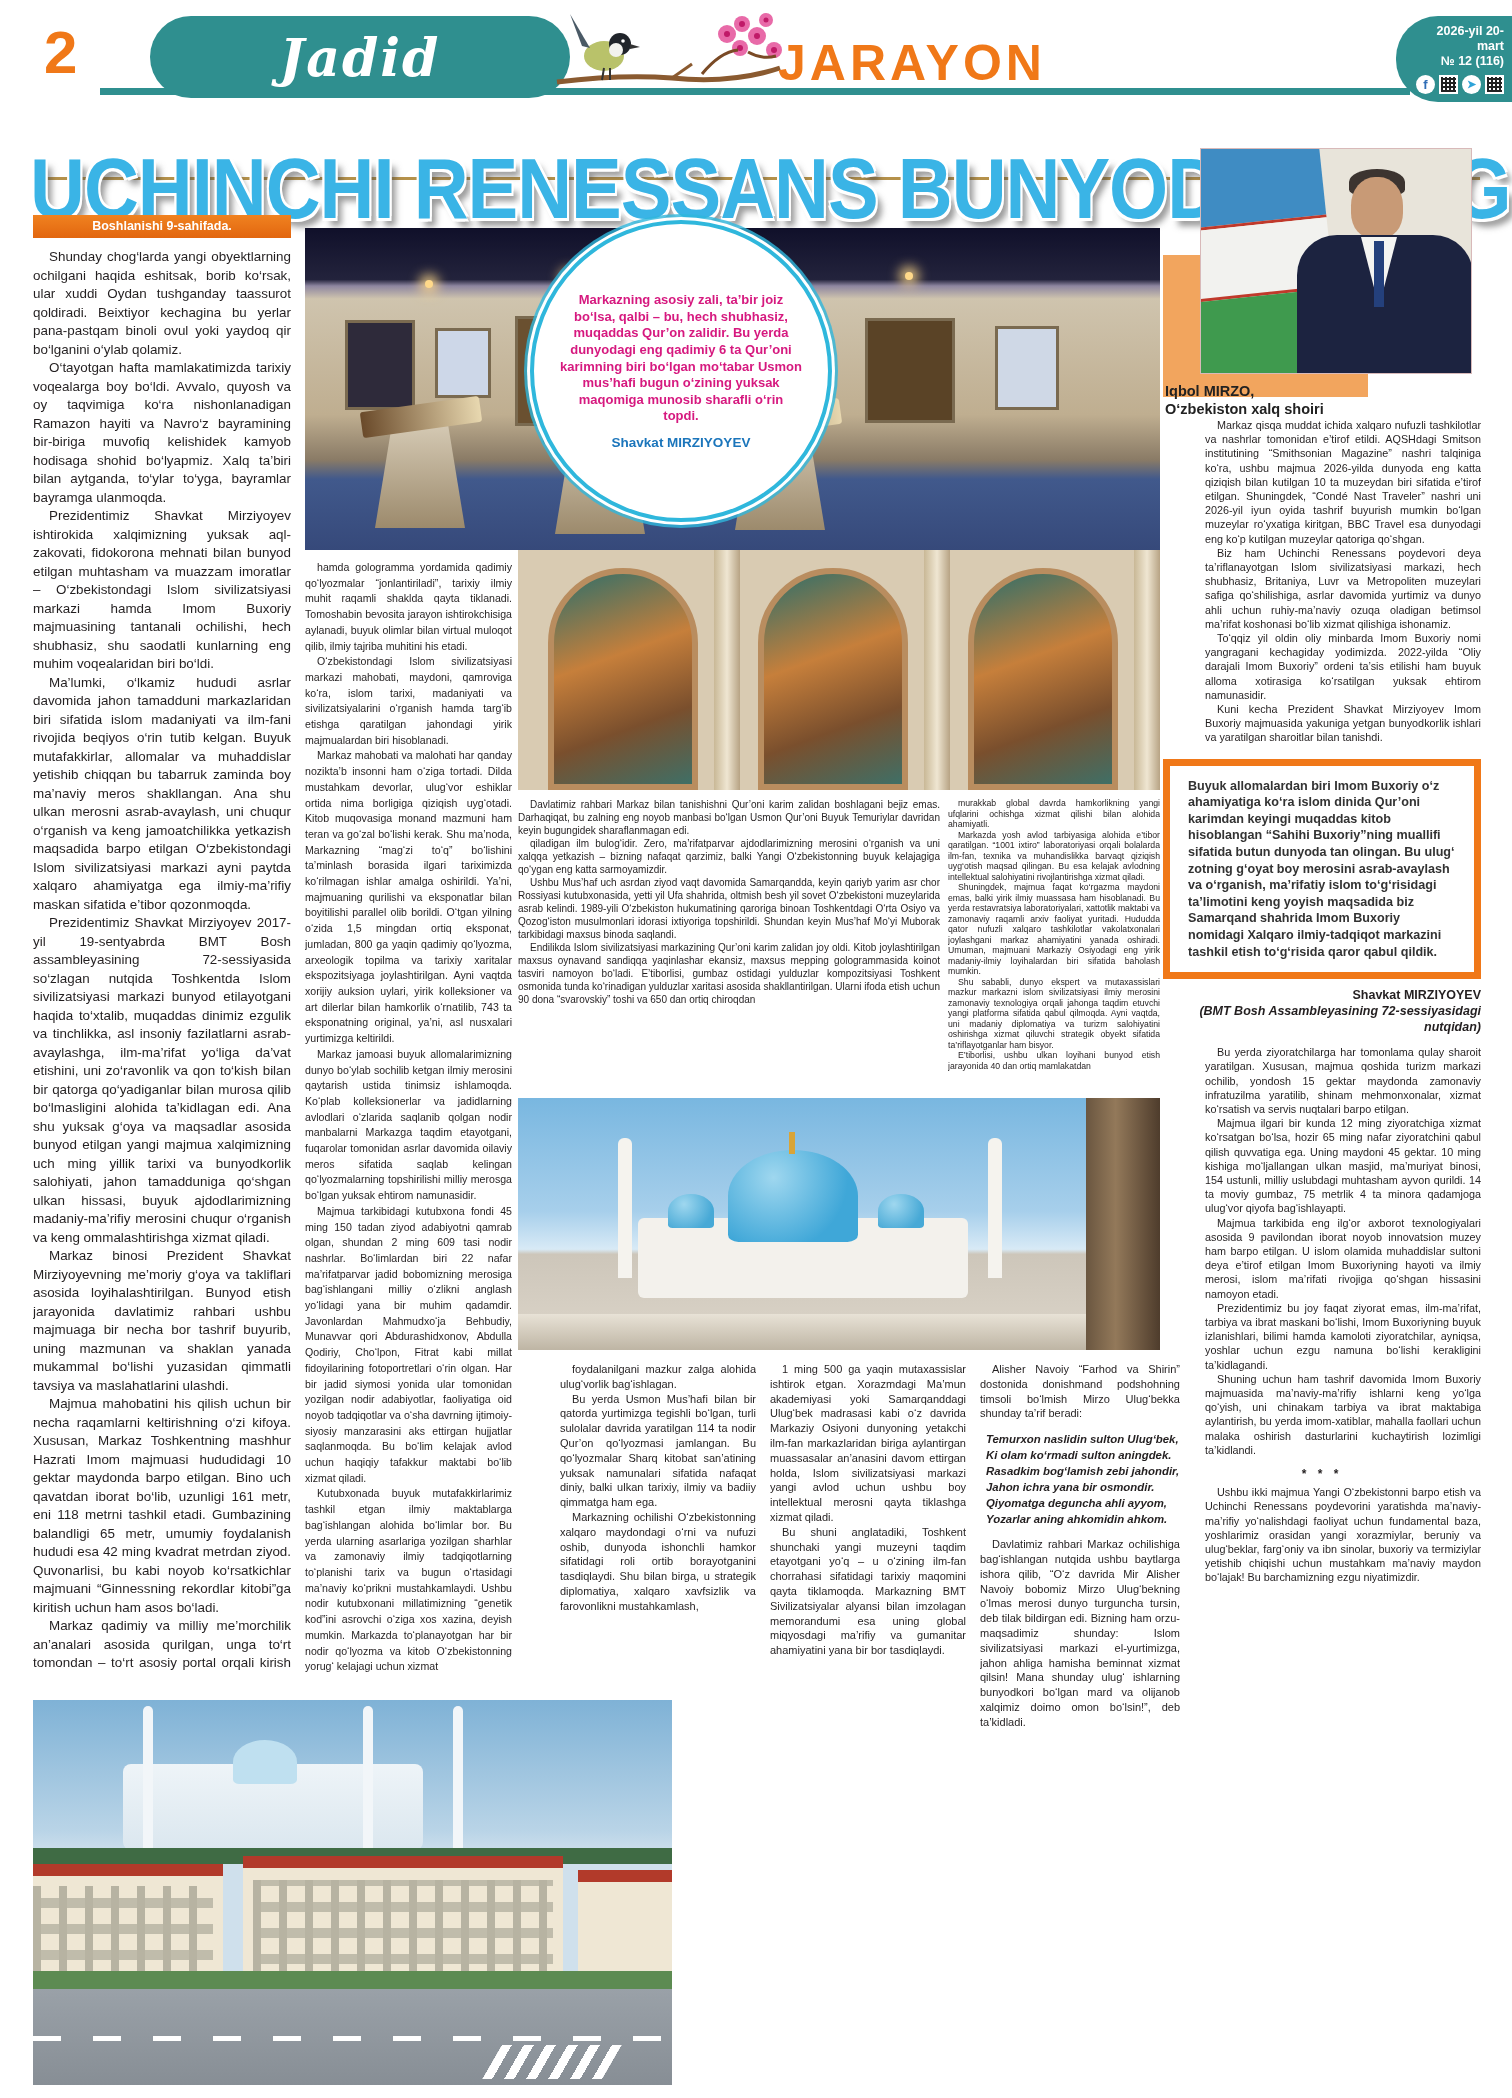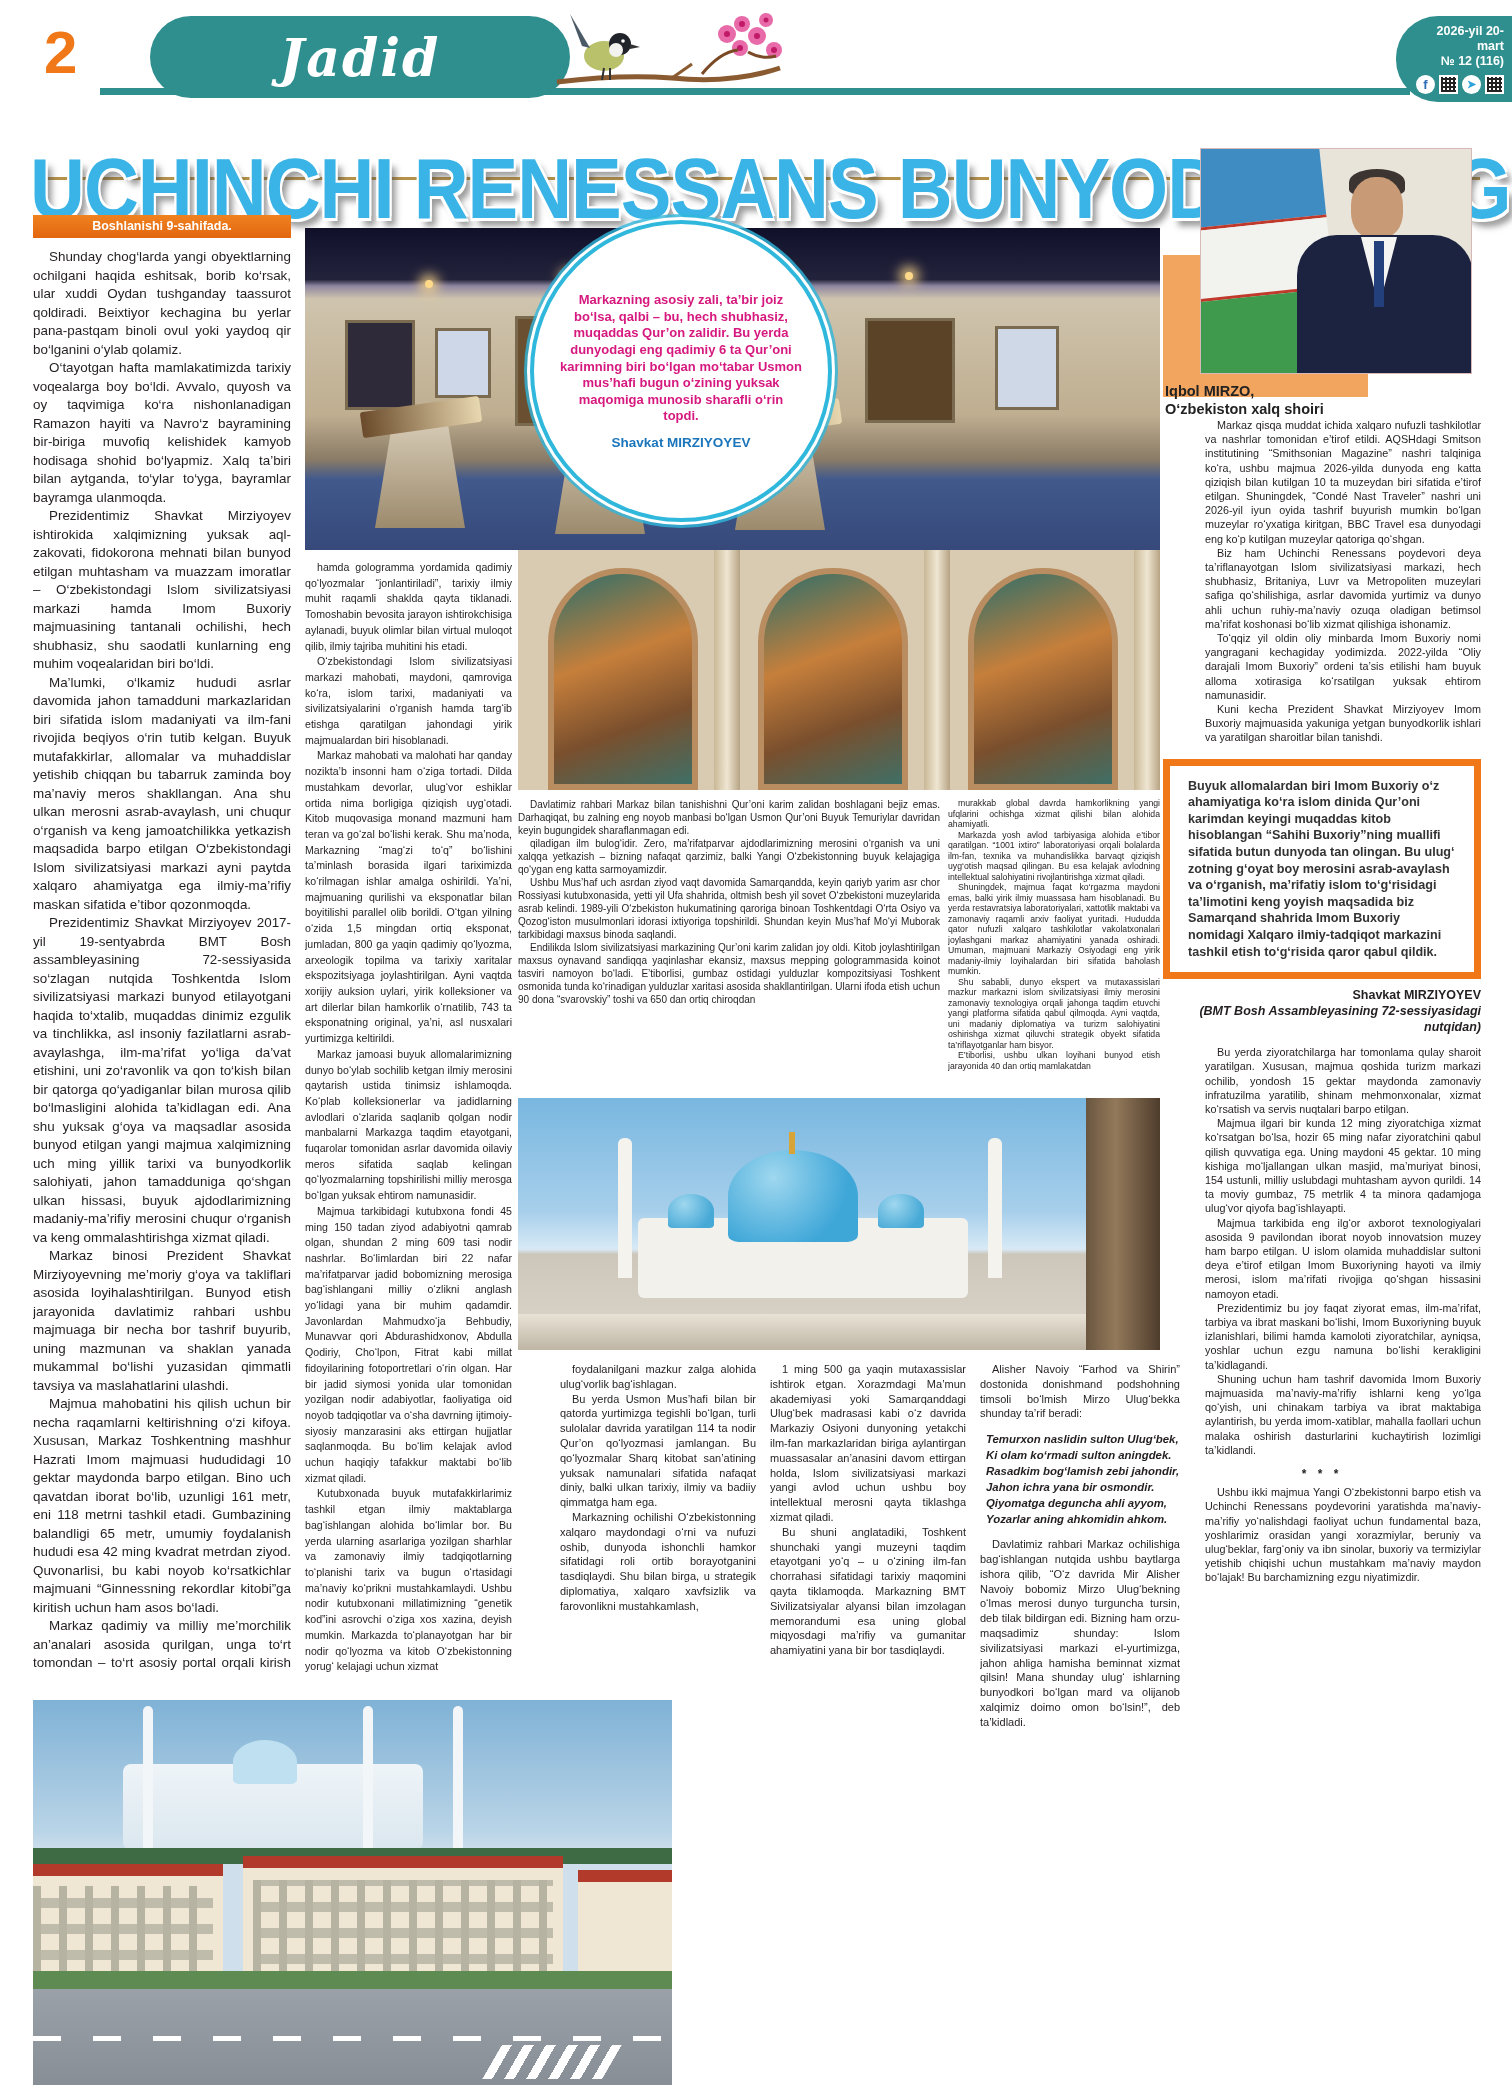--- a/index.html
+++ b/index.html
@@ -150,20 +150,21 @@
         <circle cx="175" cy="30" r="3"></circle>
           <circle cx="190" cy="20" r="3"></circle>
           <circle cx="205" cy="32" r="3"></circle>
         <circle cx="188" cy="44" r="3"></circle>
           <circle cx="214" cy="16" r="2.5"></circle>
           <circle cx="222" cy="46" r="3"></circle>
       </g>
       <path d="M150 70 Q168 48 186 46 M196 48 Q210 56 224 52" stroke="#7a4a26" stroke-width="3" fill="none"></path>
     </svg>
   </div>
+  <div class="section-title">JARAYON</div>
   <div class="teal-right">
     <div class="d1">2026-yil 20-mart</div>
     <div class="d2">№ 12 (116)</div>
     <div class="social-row">
       <div class="fb-icon">f</div>
       <div class="qr-icon"></div>
       <div class="tg-icon">➤</div>
       <div class="qr-icon"></div>
     </div>
   </div>

